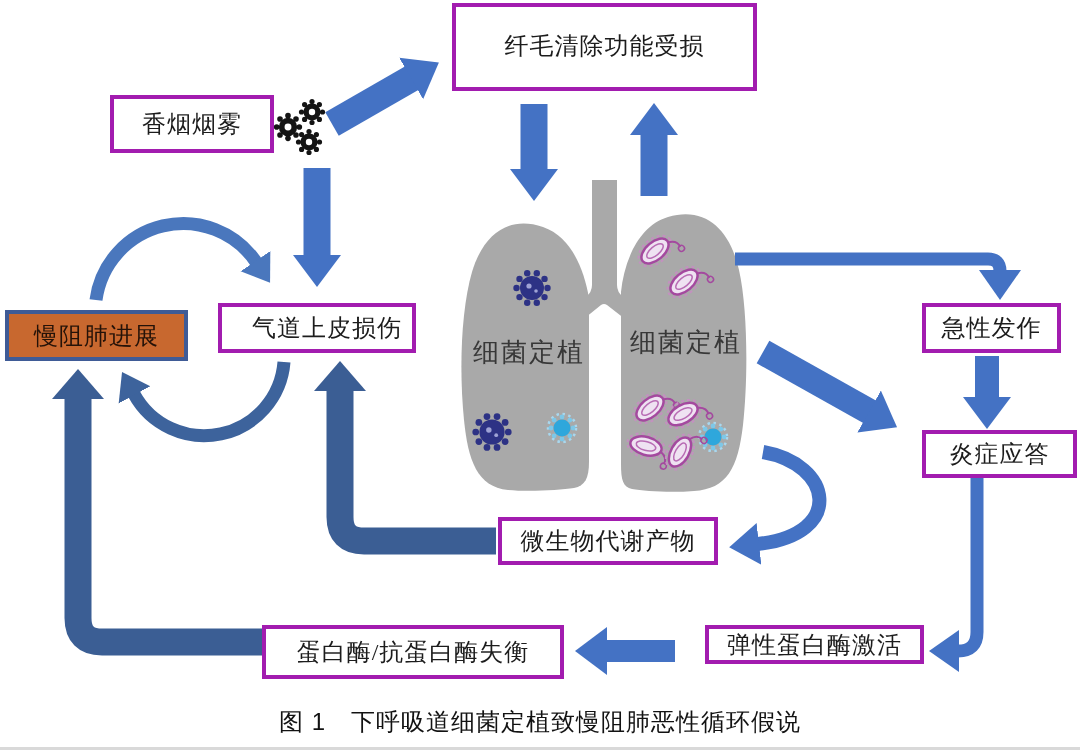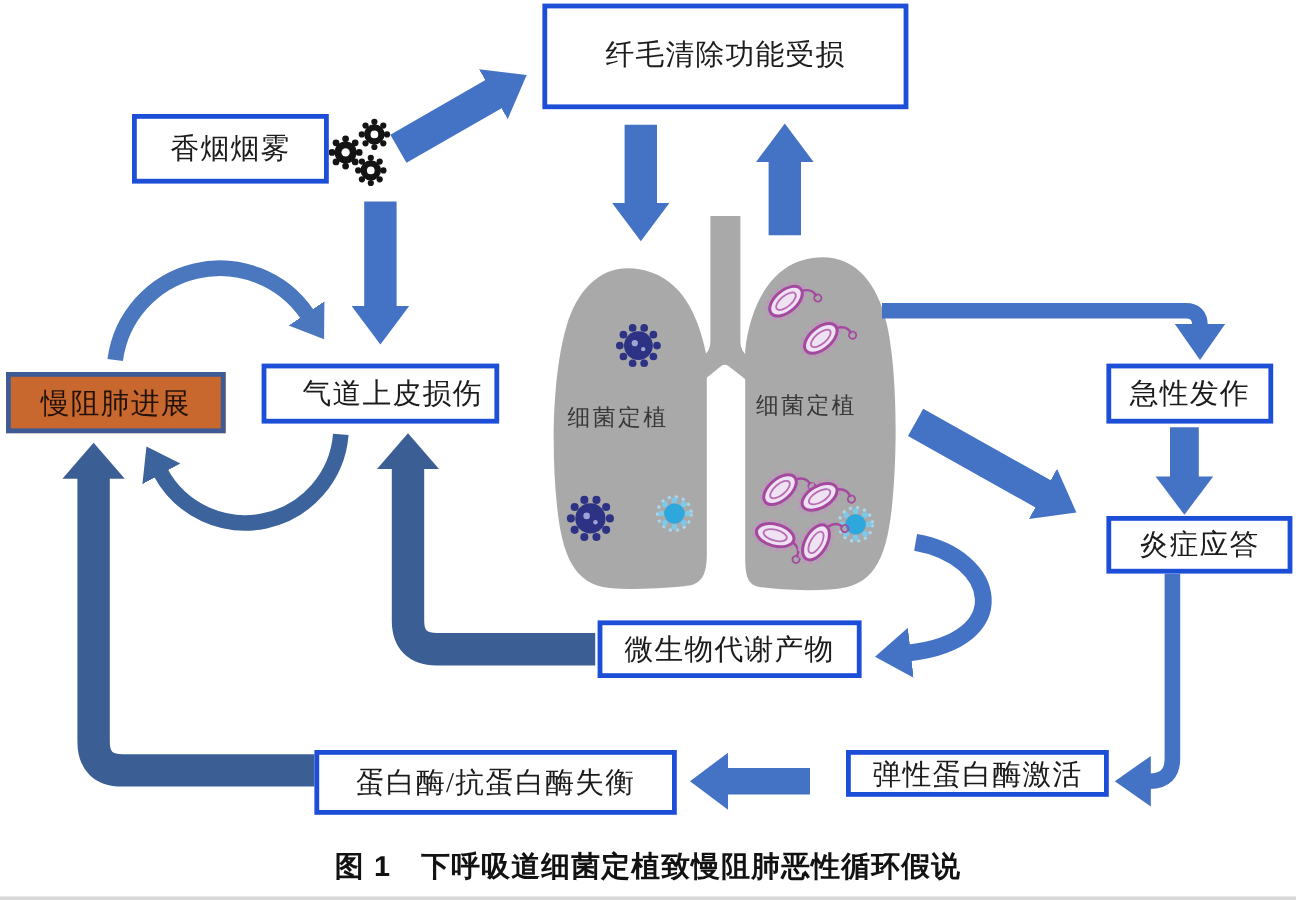--- a/index.html
+++ b/index.html
@@ -3,31 +3,31 @@
 <meta charset="utf-8">
 <style>
   html,body{margin:0;padding:0;background:#fff;}
   .stage{
     position:relative;width:1080px;height:750px;background:#ffffff;
     font-family:"Liberation Serif","DejaVu Serif",serif;overflow:hidden;
   }
   .layer{position:absolute;left:0;top:0;}
   .box{
     position:absolute;display:flex;align-items:center;justify-content:center;
-    background:#ffffff;border:4px solid #1d4ed8;color:#1c1c1c;
+    background:#ffffff;border:4px solid #a21caf;color:#1c1c1c;
     font-size:24px;text-align:center;box-sizing:border-box;letter-spacing:1px;
   }
   .box.orange{background:#c8682f;border-color:#3f5b96;color:#241208;}
   .box.two-line{flex-direction:column;line-height:1.55;font-size:24px;}
   .lung-label{
-    position:absolute;color:#383838;font-size:19px;letter-spacing:2px;white-space:nowrap;text-align:right;
+    position:absolute;color:#383838;font-size:26px;letter-spacing:2px;white-space:nowrap;text-align:right;
   }
   .caption{
     position:absolute;left:0;right:0;top:706px;text-align:center;
-    font-family:"Liberation Sans","DejaVu Sans",sans-serif;font-weight:bold;
+    font-family:"Liberation Sans","DejaVu Sans",sans-serif;font-weight:normal;
     font-size:24px;color:#121212;letter-spacing:1px;
   }
   .bottom-rule{position:absolute;left:0;right:0;bottom:0;height:3px;background:#d9d9d9;}
 </style>
 </head>
 <body>
 
 <div class="stage">
 
   <svg class="layer" width="1080" height="750" viewBox="0 0 1080 750">

